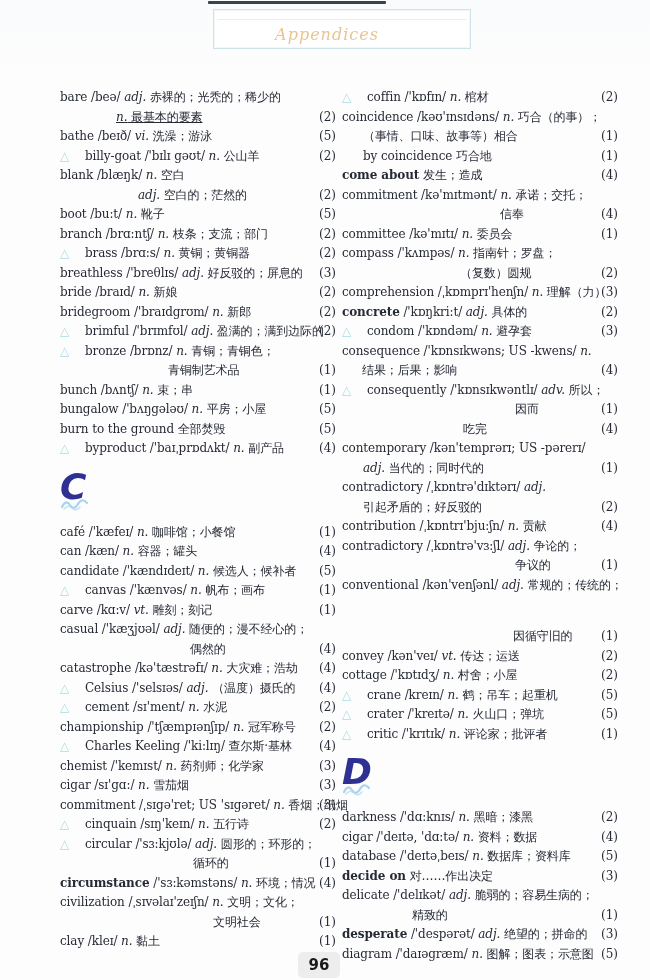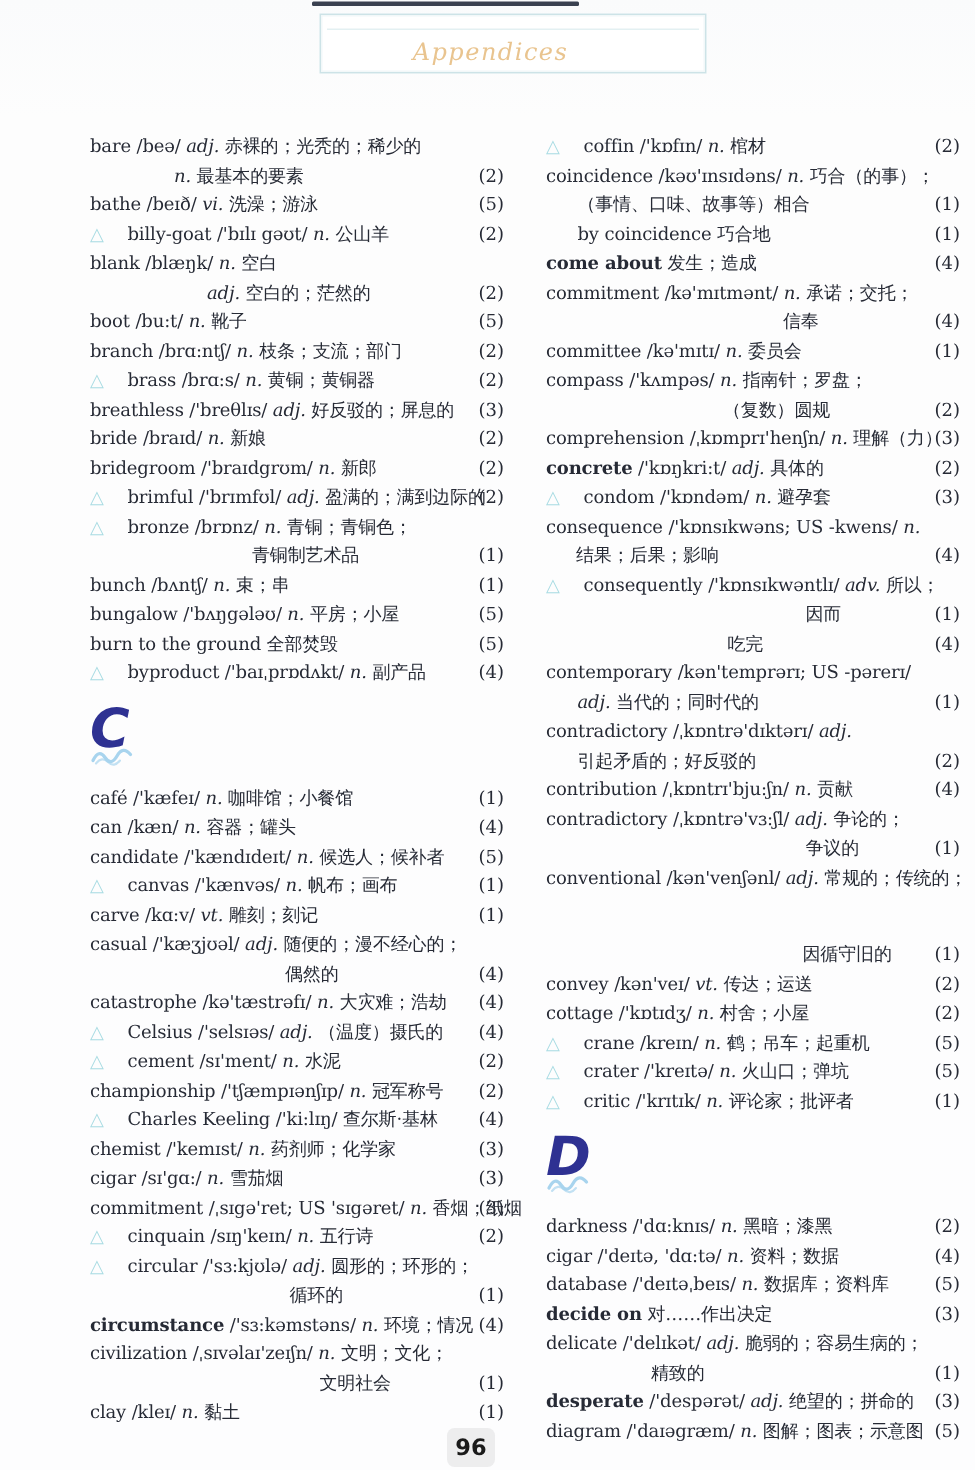--- a/index.html
+++ b/index.html
@@ -17,51 +17,51 @@
     position:absolute;left:213px;top:9px;width:256px;height:38px;background:#fff;
     border:1px solid var(--header-border);box-shadow:0 0 0 1px rgba(205,227,231,.25) inset;
   }
   .header-box::before{content:"";position:absolute;left:4px;right:4px;top:9px;height:1px;background:#e3f0f2;}
   .header-title{
     position:absolute;left:0;right:30px;bottom:4px;text-align:center;
     font-style:italic;color:var(--header-title);font-size:16px;letter-spacing:1px;
   }
   .col{position:absolute;top:88px;width:276px;font-size:12px;}
   .col-left{left:60px;}
-  .col-right{left:364px;}
+  .col-right{left:342px;}
   .entry{margin:0;}
   .line{position:relative;height:19.5px;line-height:19.5px;white-space:nowrap;letter-spacing:-0.1px;}
   .count{position:absolute;right:0;top:0;letter-spacing:0;}
   .pos{font-style:italic;}
   .hw{font-weight:bold;}
   .tri{color:var(--triangle);display:inline-block;width:25px;font-size:12px;}
   .section{height:58px;padding-top:6px;position:relative;}
   .sl{
     font-family:"DejaVu Sans","Liberation Sans",sans-serif;font-weight:bold;font-style:italic;
     font-size:36px;line-height:44px;color:var(--section-letter);display:inline-block;
   }
   .swirl{position:absolute;left:0;top:38px;}
   .footer{
-    position:absolute;left:298px;top:952px;width:32px;height:26px;background:var(--footer-bg);
+    position:absolute;left:298px;top:952px;width:42px;height:26px;background:var(--footer-bg);
     border-radius:5px;text-align:center;line-height:26px;
     font-family:"DejaVu Sans","Liberation Sans",sans-serif;font-weight:bold;font-size:15px;color:#1a1a1a;
   }
 </style>
 </head>
 <body>
 
 <div class="page">
   <div class="toprule"></div>
   <div class="header-box">
     <div class="header-title">Appendices</div>
   </div>
   <div class="col col-left">
       <div class="entry">
         <div class="line"><span>bare /beə/ </span><span class="pos">adj.</span><span> 赤裸的；光秃的；稀少的</span></div>
-        <div class="line" style="padding-left: 56px;"><span class="pos">n.</span><span> 最基本的要素</span><span class="count">(2)</span></div>
+        <div class="line" style="padding-left: 56px; text-decoration: underline;"><span class="pos">n.</span><span> 最基本的要素</span><span class="count">(2)</span></div>
       </div>
       <div class="entry">
         <div class="line"><span>bathe /beɪð/ </span><span class="pos">vi.</span><span> 洗澡；游泳</span><span class="count">(5)</span></div>
       </div>
       <div class="entry">
         <div class="line"><span class="tri">△</span><span>billy-goat /'bɪlɪ gəʊt/ </span><span class="pos">n.</span><span> 公山羊</span><span class="count">(2)</span></div>
       </div>
       <div class="entry">
         <div class="line"><span>blank /blæŋk/ </span><span class="pos">n.</span><span> 空白</span></div>
         <div class="line" style="padding-left: 78px;"><span class="pos">adj.</span><span> 空白的；茫然的</span><span class="count">(2)</span></div>

